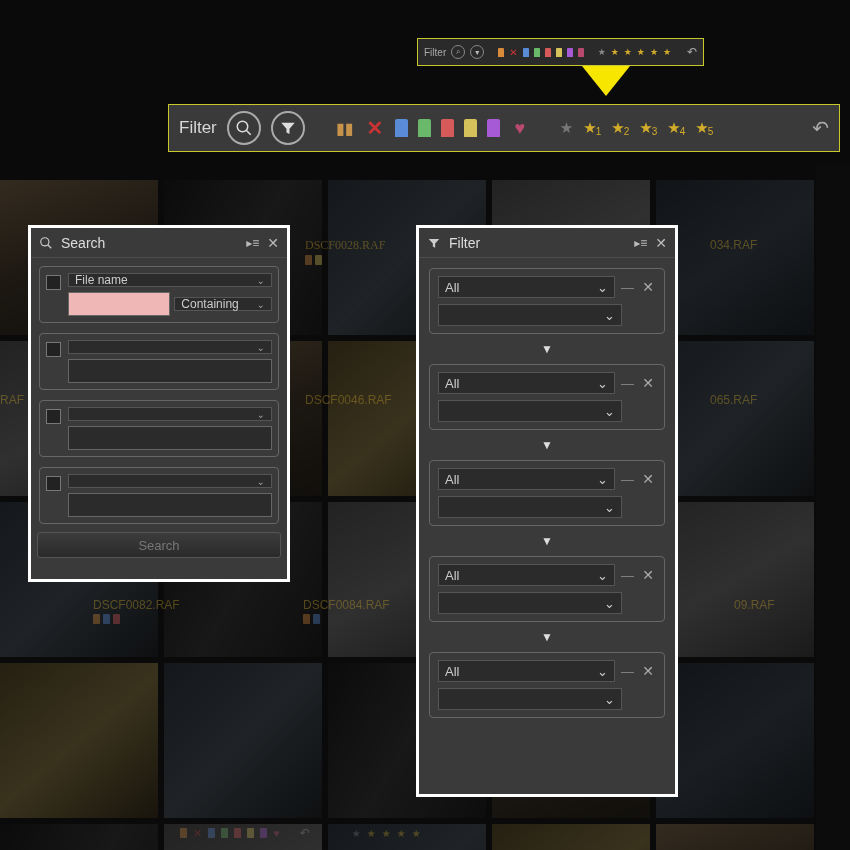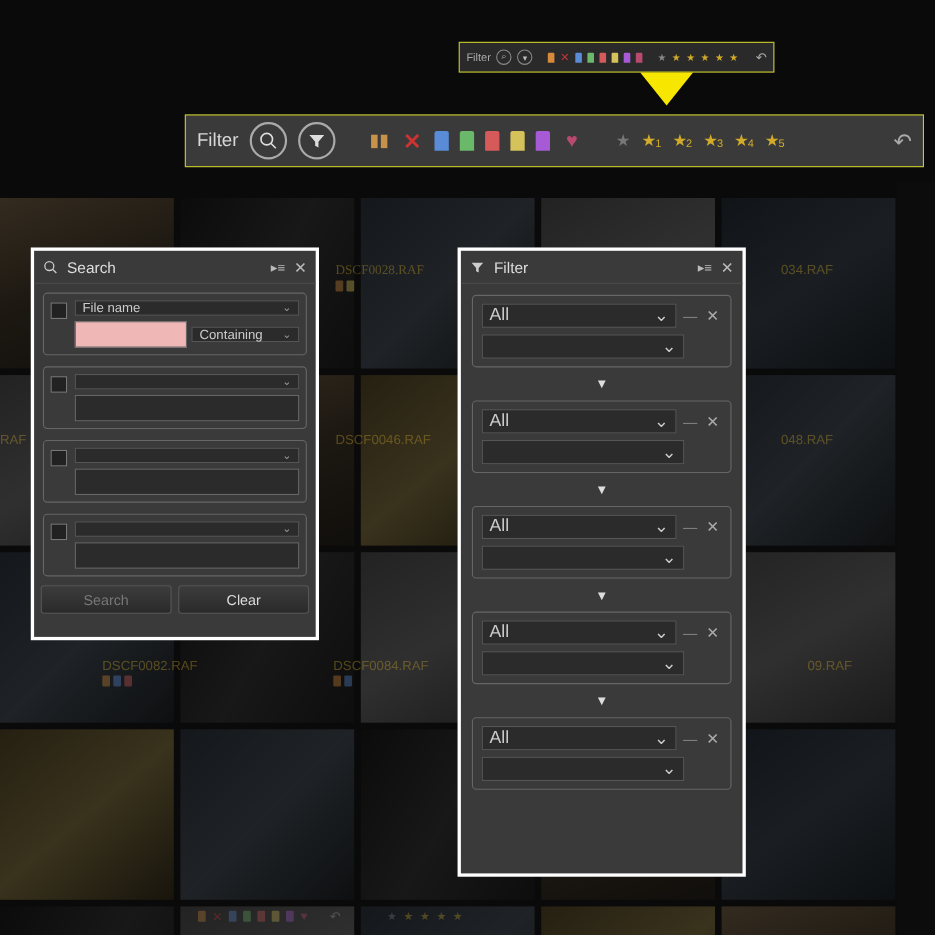--- a/index.html
+++ b/index.html
@@ -149,21 +149,21 @@
   
   .filter-body { padding: 10px 10px; display:flex; flex-direction:column; gap:6px; }
   .filt-block {
     border:1px solid #666; border-radius:4px; padding:7px 8px;
     display:flex; flex-direction:column; gap:6px;
   }
   .filt-row { display:flex; align-items:center; gap:6px; }
   .filt-sel {
     flex:1; height:22px; background:#2b2b2b; border:1px solid #555;
     display:flex; align-items:center; justify-content:space-between;
-    padding:0 6px; color:#ccc; font-size:16px; cursor:pointer;
+    padding:0 6px; color:#ccc; font-size:13px; cursor:pointer;
   }
   .row-x { width:16px; text-align:center; color:#aaa; font-size:14px; cursor:pointer; }
   .vchev { align-self:center; color:#ddd; font-size:12px; margin:2px 0; }
   
   
   .bottom-strip {
     position:absolute; bottom:10px; left:180px;
     display:flex; gap:6px; align-items:center; opacity:0.3;
   }
   .bottom-strip .dot { width:7px; height:10px; border-radius:1px; }
@@ -201,21 +201,21 @@
     <div class="thumb th-d"></div>
     <div class="thumb th-b"></div>
     <div class="thumb th-e"></div>
     <div class="thumb th-a"></div>
 </div>
 <div class="meta-col"></div>
 
 <span class="fname" style="top:238px; left:305px;font-family:Liberation Serif, serif;">DSCF0028.RAF</span>
 <span class="fname" style="top:238px; left:710px;">034.RAF</span>
 <span class="fname" style="top:393px; left:305px;">DSCF0046.RAF</span>
-<span class="fname" style="top:393px; left:710px;">048.RAF</span>
+<span class="fname" style="top:393px; left:710px;">065.RAF</span>
 <span class="fname" style="top:598px; left:93px;">DSCF0082.RAF</span>
 <span class="fname" style="top:598px; left:303px;">DSCF0084.RAF</span>
 <span class="fname" style="top:598px; left:710px;margin-left:24px;">09.RAF</span>
 <span class="fname" style="top:393px; left:0px;">RAF</span>
 
 <div class="markers" style="top:614px; left:93px;">
     <span class="mk" style="background:#d68a3a;"></span>
     <span class="mk" style="background:#5a8bd6;"></span>
     <span class="mk" style="background:#d65a5a;"></span>
   </div>
@@ -365,23 +365,20 @@
       </div>
       <div class="select-row">
           <div class="text-in empty" style="flex:1"></div>
         </div>
     </div>
   </div>
   <div class="btn-row">
     <div class="btn disabled">
         <span>Search</span>
       </div>
-    <div class="btn">
-        <span>Clear</span>
-      </div>
   </div>
 </div>
 
 <div class="panel filter">
   <div class="panel-head">
     <svg class="filled" viewBox="0 0 24 24">
         <path d="M3 5 L21 5 L14 13 L14 20 L10 18 L10 13 Z"></path>
       </svg>
     <span class="title">Filter</span>
     <span class="h-icon">▸≡</span>

